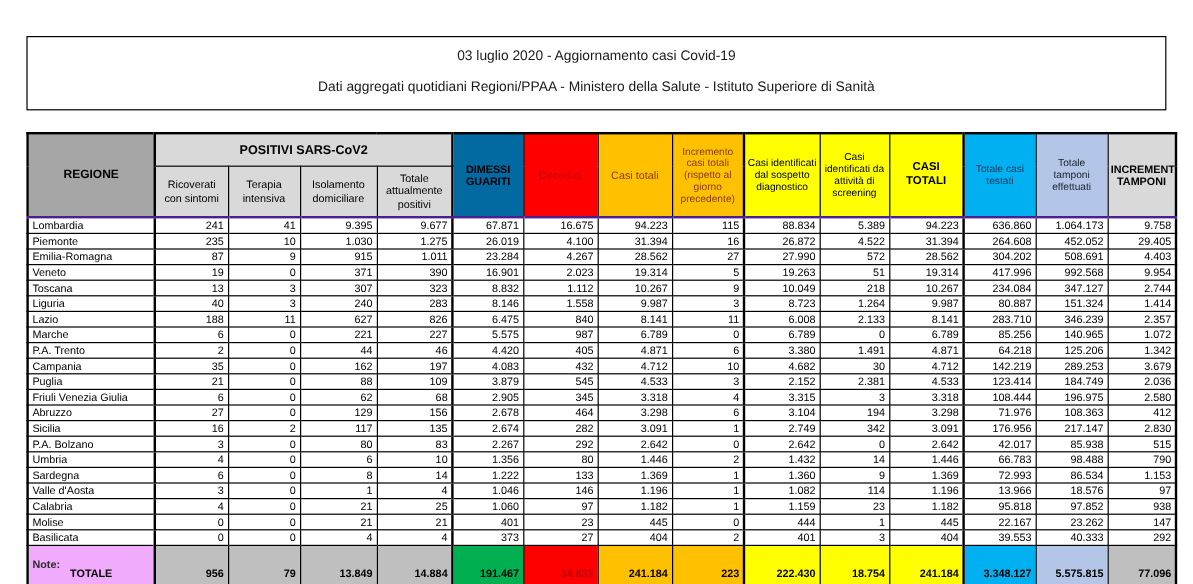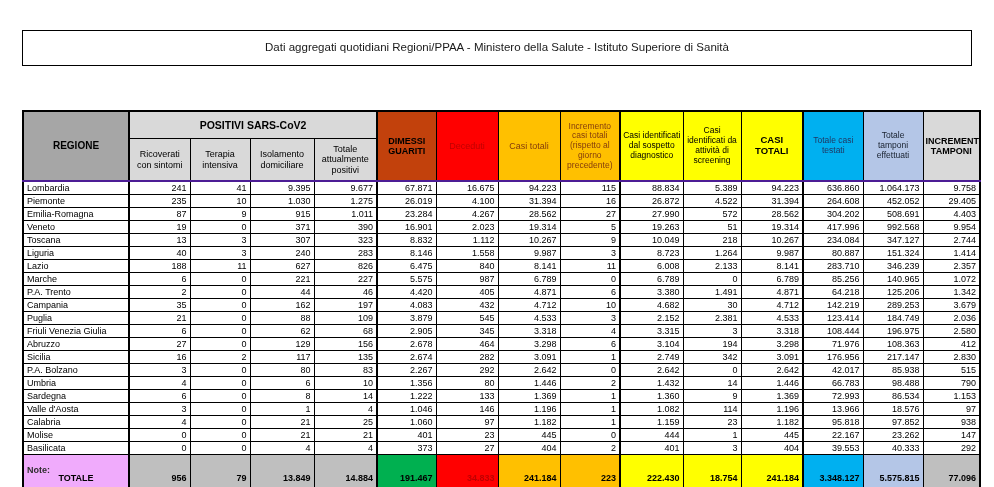--- a/index.html
+++ b/index.html
@@ -7,39 +7,39 @@
     width:994px; height:487px; position:relative;
     font-family:"Liberation Sans", sans-serif; color:#000;
   }
   
   .title-box {
     position:absolute; left:22px; top:30px; width:948px;
     border:1px solid #000; text-align:center;
     padding:10px 0 11px 0; background:#fff;
   }
   .title-line { font-size:11.5px; color:#1a1a1a; line-height:13px; }
-  .title-line + .title-line { margin-top:13px;font-family:Liberation Serif, serif; }
+  .title-line + .title-line { margin-top:13px; }
 
   
   table.covid {
     position:absolute; left:22px; top:110px; width:957px;
     border-collapse:collapse; table-layout:fixed;
     border:2px solid #000;
   }
   th, td { border:1px solid #000; overflow:hidden; }
 
   thead th {
     vertical-align:middle; text-align:center;
     font-weight:normal; padding:1px 2px;
     border-bottom:2px solid #4c1d95; line-height:1.15;
   }
   .h-regione  { background:#A6A6A6; font-weight:bold; font-size:10px; }
   .h-positivi { background:#D9D9D9; font-weight:bold; font-size:10.5px; border-bottom:1px solid #000; height:24px; }
   .h-sub      { background:#D9D9D9; font-size:9px; height:39px; }
-  .h-green    { background:#c2410c; font-weight:bold; font-size:9px; }
+  .h-green    { background:#0369a1; font-weight:bold; font-size:9px; }
   .h-red      { background:#FF0000; color:#C00000; font-size:9px; }
   .h-orange   { background:#FFC000; color:#843C0C; font-size:9px; }
   .h-orange-sm{ background:#FFC000; color:#843C0C; font-size:8.5px; }
   .h-yellow   { background:#FFFF00; font-size:8.5px; }
   .h-yellow-b { background:#FFFF00; font-weight:bold; font-size:9.5px; }
   .h-blue     { background:#00B0F0; color:#1F3864; font-size:8.5px; }
   .h-peri     { background:#B4C6E7; color:#17202e; font-size:8.5px; }
   .h-gray2    { background:#D9D9D9; font-weight:bold; font-size:9px; }
 
   tbody td {
@@ -66,20 +66,21 @@
 
   .note {
     position:absolute; left:27px; top:465px;
     font-size:9px; font-weight:bold; color:#2e2e2e;
   }
 </style>
 </head>
 <body>
 
 <div class="title-box">
+  <div class="title-line">03 luglio 2020 - Aggiornamento casi Covid-19</div>
   <div class="title-line">Dati aggregati quotidiani Regioni/PPAA - Ministero della Salute - Istituto Superiore di Sanità</div>
 </div>
 
 <table class="covid">
   <colgroup>
     <col style="width:106px">
       <col style="width:61px">
       <col style="width:60px">
       <col style="width:64px">
     <col style="width:63px">

